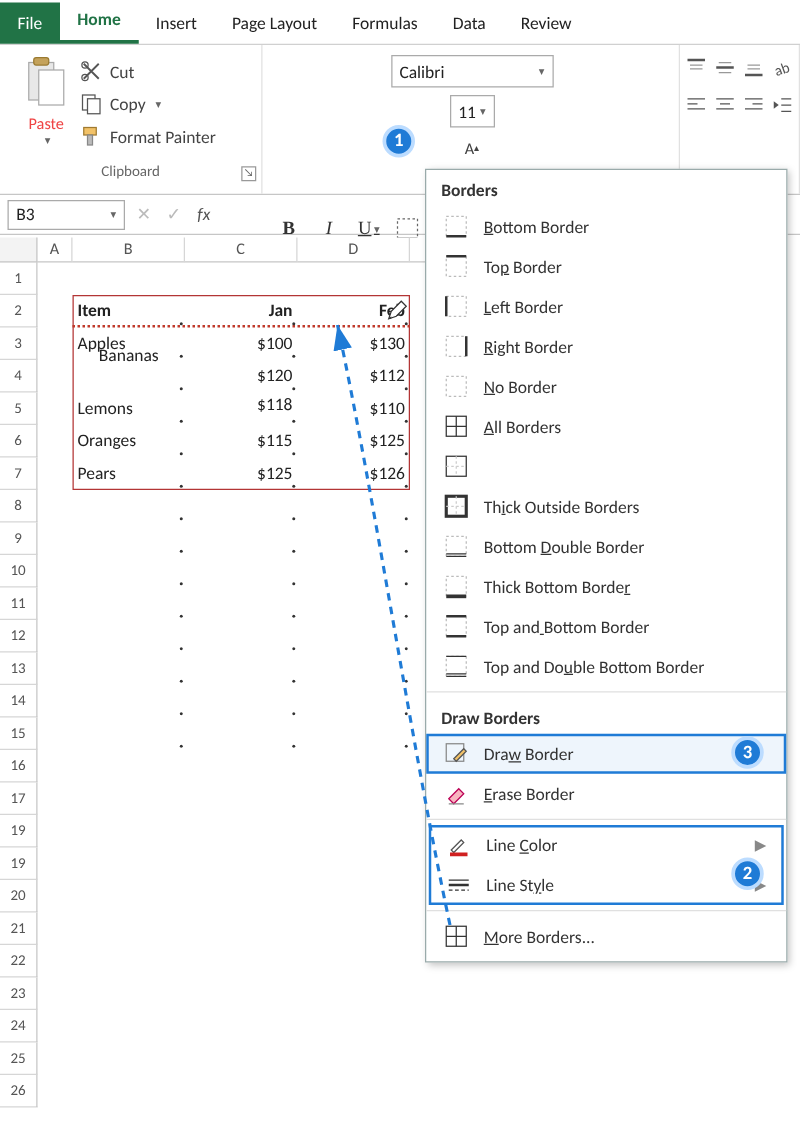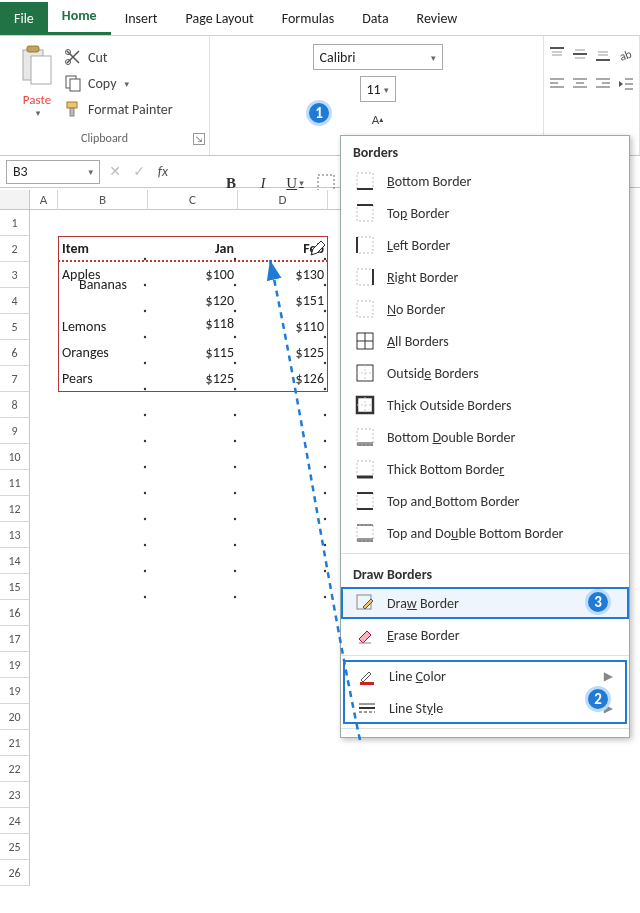--- a/index.html
+++ b/index.html
@@ -359,21 +359,21 @@
     </div>
   <div class="grid" id="grid">
       <div class="cell" style="left: 28px; top: 26px; width: 90px; text-align: left; font-weight: bold;">Item</div>
       <div class="cell" style="left: 118px; top: 26px; width: 90px; text-align: right; font-weight: bold;">Jan</div>
       <div class="cell" style="left: 208px; top: 26px; width: 90px; text-align: right; font-weight: bold;">Feb</div>
       <div class="cell" style="left: 28px; top: 52px; width: 90px; text-align: left;">Apples</div>
       <div class="cell" style="left: 118px; top: 52px; width: 90px; text-align: right;">$100</div>
       <div class="cell" style="left: 208px; top: 52px; width: 90px; text-align: right;">$130</div>
       <div class="cell" style="left: 28px; top: 62px; width: 90px; text-align: center;">Bananas</div>
       <div class="cell" style="left: 118px; top: 78px; width: 90px; text-align: right;">$120</div>
-      <div class="cell" style="left: 208px; top: 78px; width: 90px; text-align: right;">$151</div>
+      <div class="cell" style="left: 208px; top: 78px; width: 90px; text-align: right;">$112</div>
       <div class="cell" style="left: 28px; top: 104px; width: 90px; text-align: left;">Lemons</div>
       <div class="cell" style="left: 118px; top: 101px; width: 90px; text-align: right;">$118</div>
       <div class="cell" style="left: 208px; top: 104px; width: 90px; text-align: right;">$110</div>
       <div class="cell" style="left: 28px; top: 130px; width: 90px; text-align: left;">Oranges</div>
       <div class="cell" style="left: 118px; top: 130px; width: 90px; text-align: right;">$115</div>
       <div class="cell" style="left: 208px; top: 130px; width: 90px; text-align: right;">$125</div>
       <div class="cell" style="left: 28px; top: 156px; width: 90px; text-align: left;">Pears</div>
       <div class="cell" style="left: 118px; top: 156px; width: 90px; text-align: right;">$125</div>
       <div class="cell" style="left: 208px; top: 156px; width: 90px; text-align: right;">$126</div>
       <div class="data-box" style="left: 28px; top: 26px; width: 270px; height: 156px;"></div>
@@ -473,21 +473,20 @@
           <line x1="2" y1="10" x2="18" y2="10" stroke="#333"></line>
         </svg>
         <span class="txt"><u>A</u>ll Borders</span>
       </div>
       <div class="mi">
         <svg class="ico" viewBox="0 0 20 20">
           <rect x="2" y="2" width="16" height="16" fill="none" stroke="#333"></rect>
           <line x1="10" y1="2" x2="10" y2="18" stroke="#ccc" stroke-dasharray="2 2"></line>
           <line x1="2" y1="10" x2="18" y2="10" stroke="#ccc" stroke-dasharray="2 2"></line>
         </svg>
-        <span class="txt">Outsid<u>e</u> Borders</span>
       </div>
       <div class="mi">
         <svg class="ico" viewBox="0 0 20 20">
           <rect x="2" y="2" width="16" height="16" fill="none" stroke="#333" stroke-width="2.5"></rect>
           <line x1="10" y1="2" x2="10" y2="18" stroke="#ccc" stroke-dasharray="2 2"></line>
           <line x1="2" y1="10" x2="18" y2="10" stroke="#ccc" stroke-dasharray="2 2"></line>
         </svg>
         <span class="txt">Th<u>i</u>ck Outside Borders</span>
       </div>
       <div class="mi">
@@ -556,20 +555,28 @@
             <line x1="2" y1="6" x2="18" y2="6" stroke="#333"></line>
             <line x1="2" y1="10" x2="18" y2="10" stroke="#333" stroke-width="2"></line>
             <line x1="2" y1="14" x2="18" y2="14" stroke="#333" stroke-dasharray="3 2"></line>
           </svg>
           <span class="txt">Line St<u>y</u>le</span>
           <span class="arrow">▶</span>
         </div>
         <div class="callout" style="position: absolute; right: 18px; margin-top: -38px;">2</div>
       </div>
       <div class="sep"></div>
+      <div class="mi">
+        <svg class="ico" viewBox="0 0 20 20">
+          <rect x="2" y="2" width="16" height="16" fill="none" stroke="#333"></rect>
+          <line x1="10" y1="2" x2="10" y2="18" stroke="#333"></line>
+          <line x1="2" y1="10" x2="18" y2="10" stroke="#333"></line>
+        </svg>
+        <span class="txt"><u>M</u>ore Borders...</span>
+      </div>
     </div>
 </div>
 
 <svg class="arrow-dash" width="640" height="913" style="left: 0px; top: 0px;">
     <defs>
       <marker id="ah" markerWidth="10" markerHeight="10" refX="8" refY="3" orient="auto">
         <path d="M0 0 L8 3 L0 6 Z" fill="#1f7bd6"></path>
       </marker>
     </defs>
     <path d="M360 740 C 330 600 300 400 270 260" stroke="#1f7bd6" stroke-width="2.5" stroke-dasharray="6 5" fill="none" marker-end="url(#ah)"></path>

